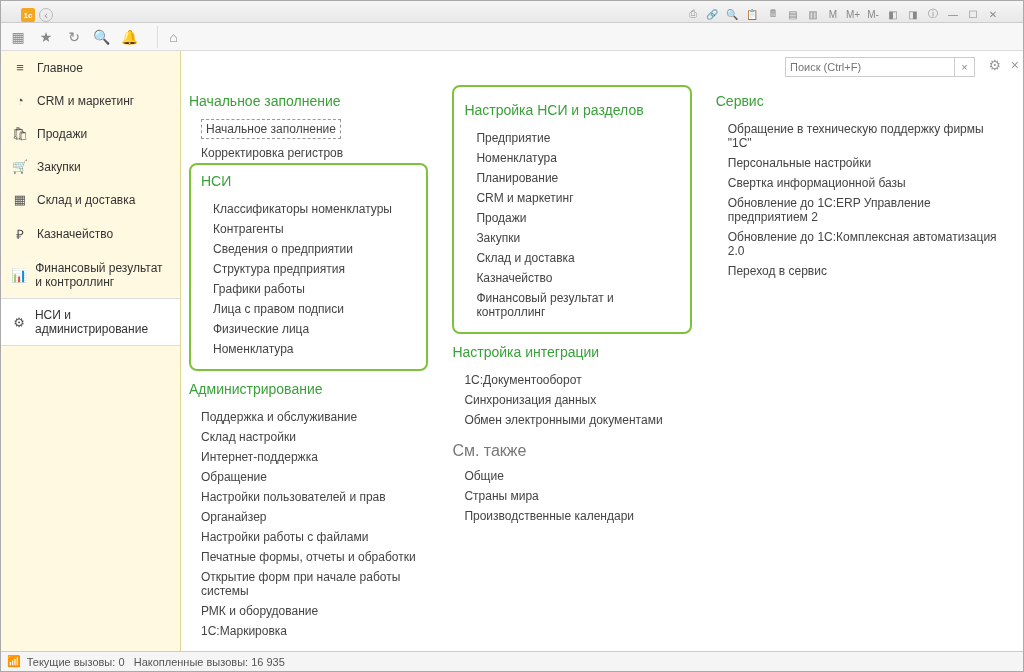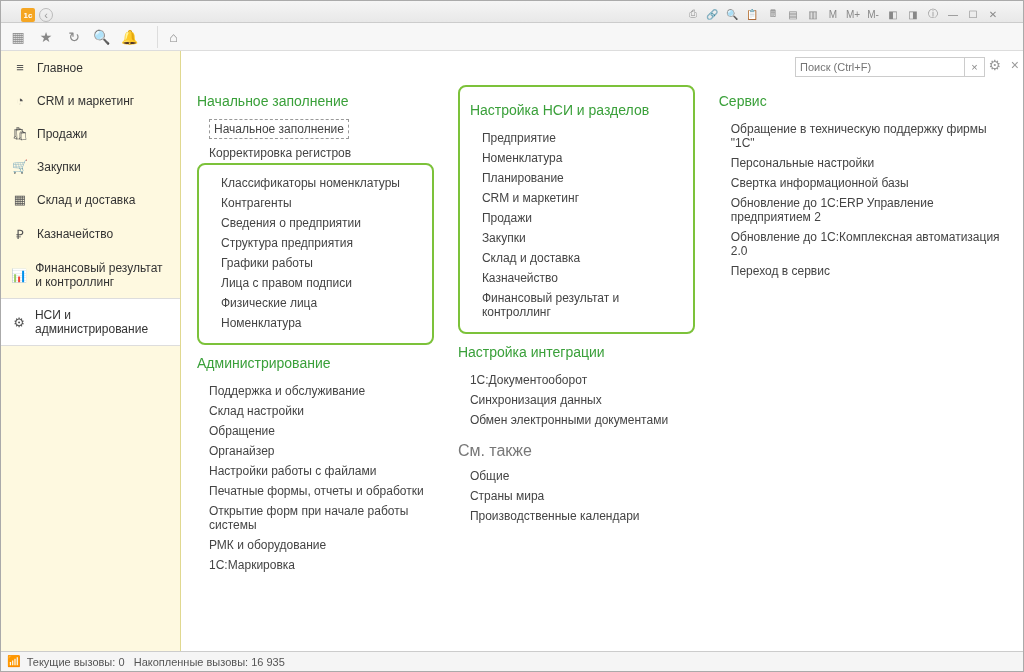--- a/index.html
+++ b/index.html
@@ -11,26 +11,26 @@
 .titlebar .spacer { flex: 1; }
 .titlebar .tb-btn { width: 18px; height: 16px; margin: 0 1px; display: inline-flex; align-items: center; justify-content: center; color: #888; font-size: 10px; border: 1px solid transparent; }
 .toolbar { height: 28px; background: #f7f7f7; border-bottom: 1px solid #ddd; display: flex; align-items: center; padding: 0 6px; }
 .toolbar .tbicon { width: 22px; height: 22px; display: flex; align-items: center; justify-content: center; color: #888; font-size: 14px; margin-right: 6px; cursor: pointer; }
 .body { display: flex; height: 600px; }
 .sidebar { width: 180px; background: #fef9e0; border-right: 1px solid #e0d890; }
 .sb-item { display: flex; align-items: center; padding: 9px 10px; font-size: 12px; color: #333; cursor: pointer; }
 .sb-item.active { background: #fff; border-top: 1px solid #ddd; border-bottom: 1px solid #ddd; }
 .sb-item .sb-ico { width: 18px; margin-right: 8px; color: #555; font-size: 13px; text-align: center; }
 .main { flex: 1; position: relative; background: #fff; overflow: auto; }
-.search-wrap { position: absolute; top: 6px; right: 38px; display: flex; align-items: center; }
+.search-wrap { position: absolute; top: 6px; right: 48px; display: flex; align-items: center; }
 .search-input { width: 170px; height: 20px; border: 1px solid #ccc; font-size: 11px; padding: 0 4px; color: #aaa; }
 .search-x { width: 20px; height: 20px; border: 1px solid #ccc; border-left: none; display: flex; align-items: center; justify-content: center; font-size: 11px; color: #888; cursor: pointer; }
 .gear-btn { position: absolute; top: 6px; right: 22px; color: #999; font-size: 14px; cursor: pointer; }
 .close-btn { position: absolute; top: 6px; right: 4px; color: #999; font-size: 14px; cursor: pointer; }
-.sections { display: flex; padding: 34px 20px 10px 16px; gap: 24px; }
+.sections { display: flex; padding: 34px 20px 10px 8px; gap: 24px; }
 .col { flex: 1; }
 .sec-title { color: #3aa03a; font-size: 14px; margin: 8px 0 10px 0; font-weight: normal; }
 .hl-box { border: 2px solid #7cc23a; border-radius: 8px; padding: 8px 10px 10px 10px; margin-bottom: 10px; }
 .link { display: block; font-size: 12px; color: #444; padding: 3px 0 3px 12px; cursor: pointer; }
 .link.boxed { border: 1px dashed #999; display: inline-block; padding: 2px 4px; margin-left: 12px; margin-bottom: 4px; }
 .subhead { color: #777; font-size: 16px; margin: 12px 0 6px 0; }
 .statusbar { height: 20px; border-top: 1px solid #ccc; background: #f5f5f5; display: flex; align-items: center; font-size: 11px; color: #555; padding: 0 6px; }
 .statusbar .st-ico { margin-right: 6px; color: #3a86c8; }
 </style>
 </head>
@@ -112,37 +112,40 @@
     <span class="close-btn">×</span>
 
     <div class="sections">
 
       <div class="col">
         <div class="sec-title">Начальное заполнение</div>
         <a class="link boxed">Начальное заполнение</a>
         <a class="link">Корректировка регистров</a>
 
         <div class="hl-box">
+          <div class="sec-title" style="margin-top:0">НСИ</div>
           <div id="c1g2">
               <a class="link">Классификаторы номенклатуры</a>
               <a class="link">Контрагенты</a>
               <a class="link">Сведения о предприятии</a>
               <a class="link">Структура предприятия</a>
               <a class="link">Графики работы</a>
               <a class="link">Лица с правом подписи</a>
               <a class="link">Физические лица</a>
               <a class="link">Номенклатура</a>
             </div>
         </div>
 
         <div class="sec-title">Администрирование</div>
         <div id="c1g3">
             <a class="link">Поддержка и обслуживание</a>
             <a class="link">Склад настройки</a>
+            <a class="link">Интернет-поддержка</a>
             <a class="link">Обращение</a>
+            <a class="link">Настройки пользователей и прав</a>
             <a class="link">Органайзер</a>
             <a class="link">Настройки работы с файлами</a>
             <a class="link">Печатные формы, отчеты и обработки</a>
             <a class="link">Открытие форм при начале работы системы</a>
             <a class="link">РМК и оборудование</a>
             <a class="link">1С:Маркировка</a>
           </div>
       </div>
 
       <div class="col">

